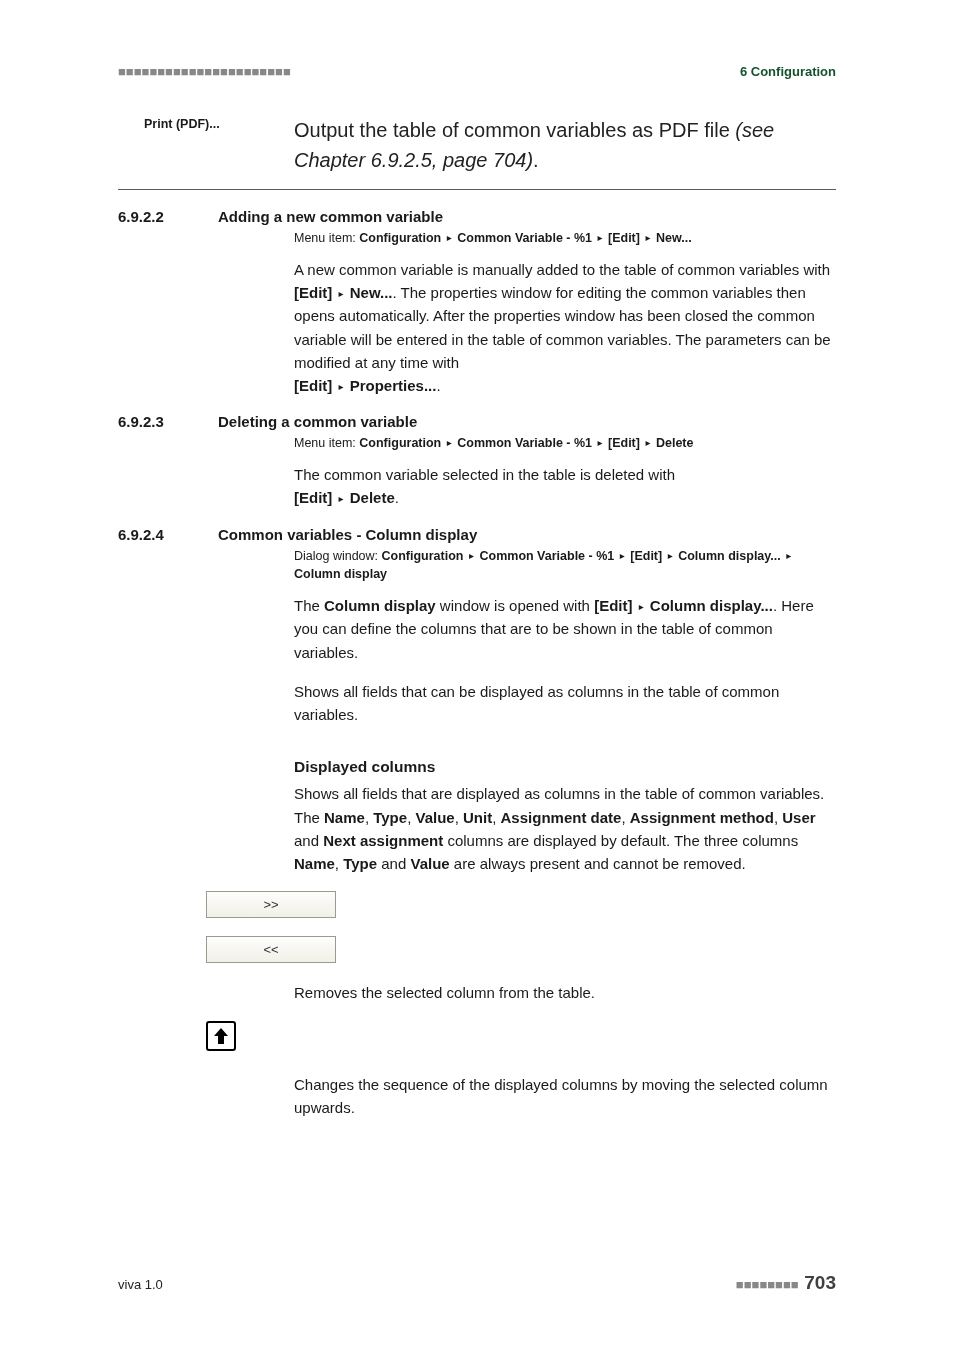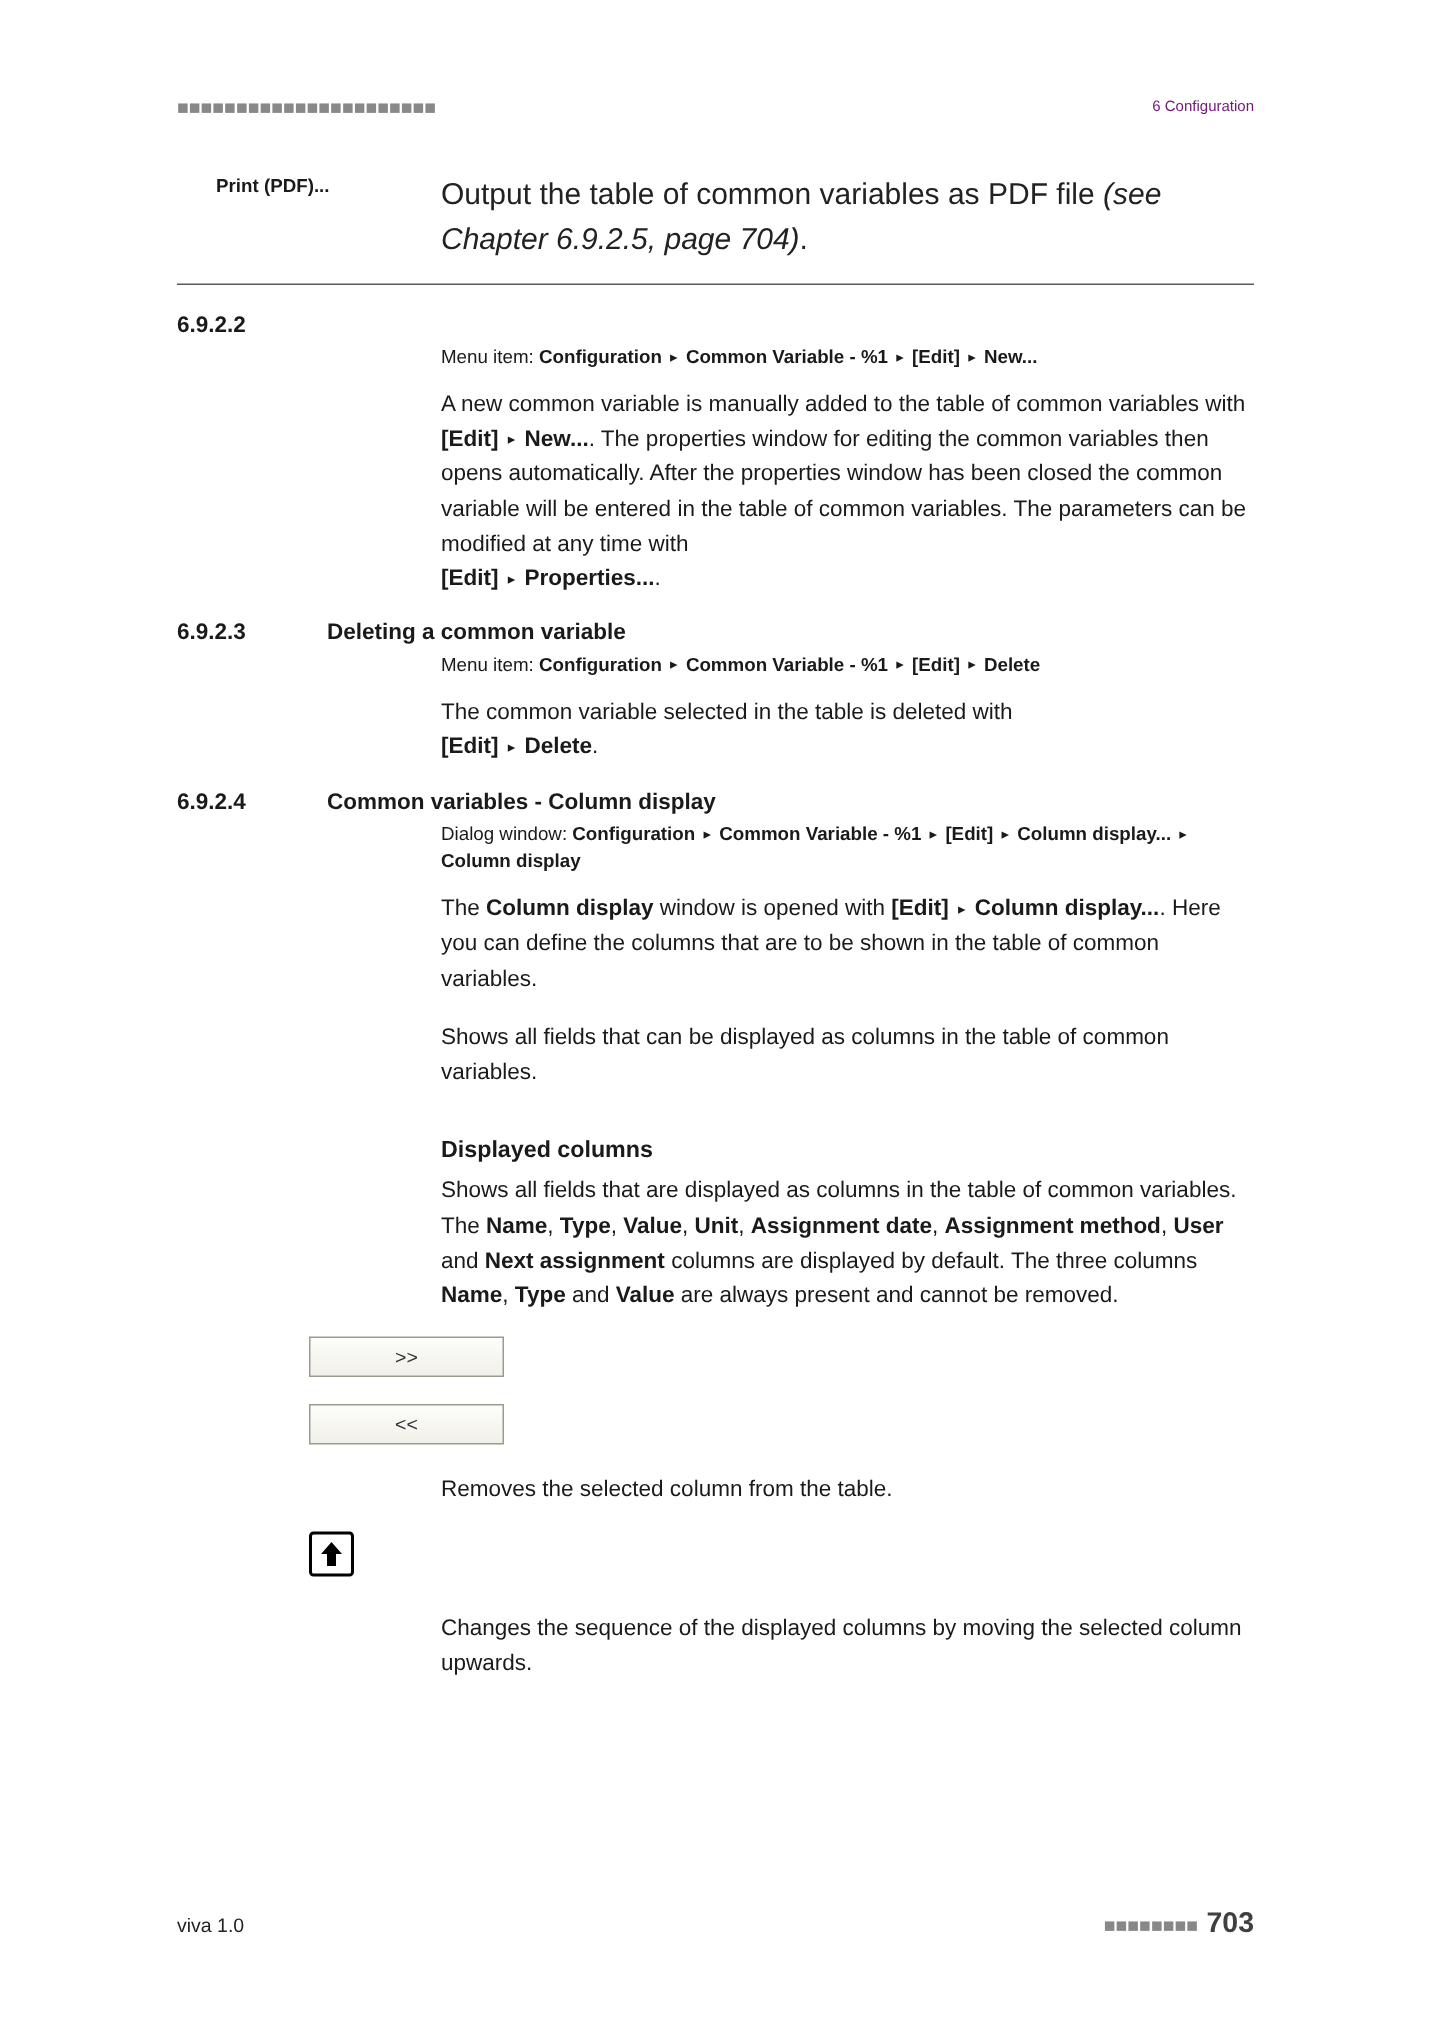--- a/index.html
+++ b/index.html
@@ -1,21 +1,21 @@
 <!DOCTYPE html>
 <html><head>
 <meta charset="utf-8">
 <style>
   * { box-sizing: border-box; margin: 0; padding: 0; }
   html, body { width: 954px; height: 1350px; background: #fff; }
   body { font-family: "Segoe UI", "Helvetica Neue", Arial, sans-serif; color: #1a1a1a; }
   .page { position: relative; width: 954px; height: 1350px; padding: 64px 118px 0 118px; }
   .header { display: flex; justify-content: space-between; align-items: center; margin-bottom: 36px; }
   .dashes { letter-spacing: 0; font-size: 13px; color: #888; font-weight: bold; }
-  .sectlabel { font-size: 10px; color: #701a75; }
+  .sectlabel { font-size: 13px; color: #14532d; font-weight: bold; }
   .print-row { display: flex; align-items: flex-start; border-bottom: 1px solid #5a5a5a; padding-bottom: 14px; margin-bottom: 18px; }
   .print-left { flex: 0 0 176px; font-weight: bold; font-size: 12.5px; padding-top: 2px; padding-left: 26px; }
   .print-right { flex: 1; font-size: 20px; line-height: 1.5; color: #222; }
   .print-right .ital { font-style: italic; }
   .section { display: flex; margin-top: 12px; }
   .secnum { flex: 0 0 100px; font-weight: bold; font-size: 15px; }
   .sectitle { flex: 1; font-weight: bold; font-size: 15px; }
   .body-col { margin-left: 176px; }
   .crumb { font-size: 12.5px; line-height: 1.5; margin-top: 4px; margin-bottom: 10px; }
   .crumb b { font-weight: bold; }
@@ -53,20 +53,21 @@
 
   <div class="print-row">
     <div class="print-left">Print (PDF)...</div>
     <div class="print-right">
       <span>Output the table of common variables as PDF file </span><span class="ital">(see Chapter 6.9.2.5, page 704)</span><span>.</span>
     </div>
   </div>
 
   <div class="section">
     <div class="secnum">6.9.2.2</div>
+    <div class="sectitle">Adding a new common variable</div>
   </div>
   <div class="body-col">
     <div class="crumb">
       <span>Menu item: </span><b>Configuration</b>
       <span class="tri">▸</span>
       <b>Common Variable - %1</b>
       <span class="tri">▸</span>
       <b>[Edit]</b>
       <span class="tri">▸</span>
       <b>New...</b>

